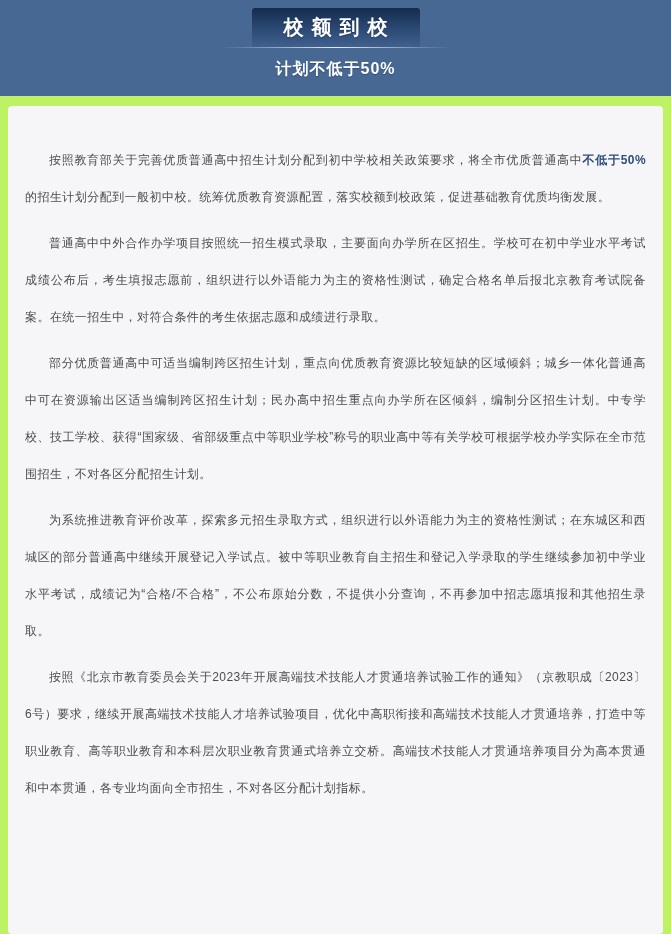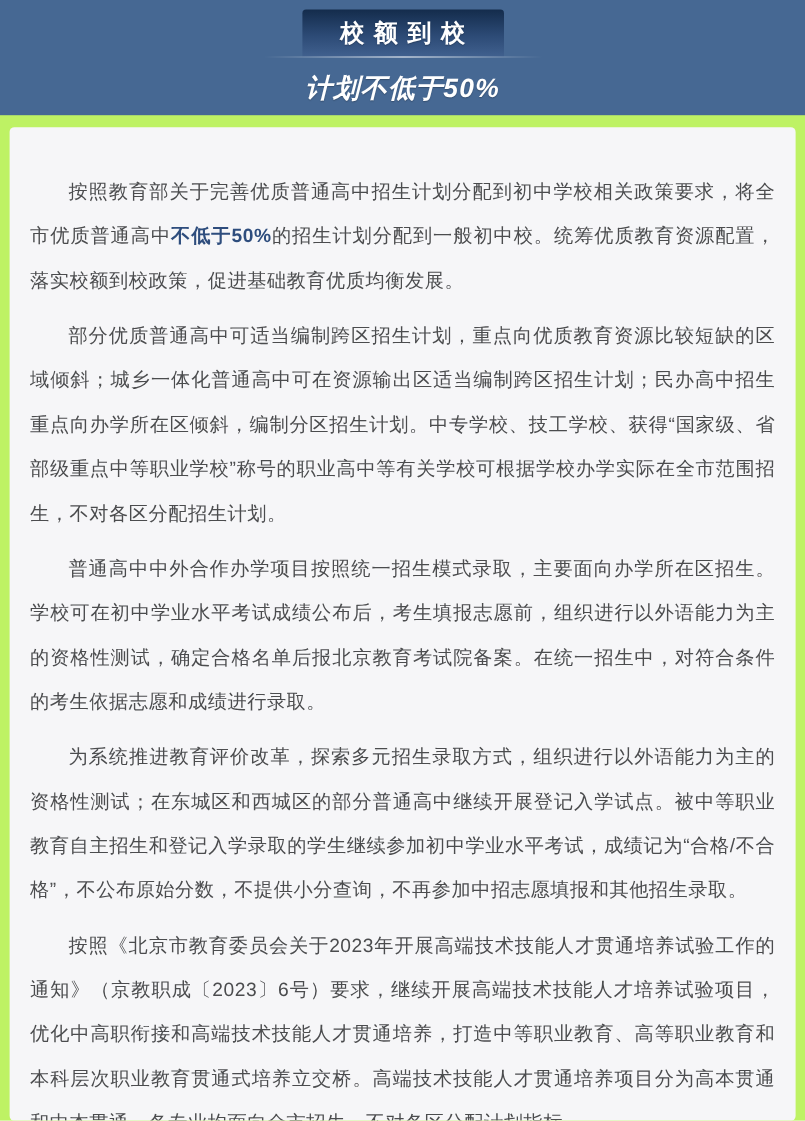--- a/index.html
+++ b/index.html
@@ -48,40 +48,39 @@
     width: 232px;
     height: 1px;
     background: linear-gradient(90deg,
       rgba(255,255,255,0) 0%,
       rgba(255,255,255,0.85) 50%,
       rgba(255,255,255,0) 100%);
   }
   .subtitle-text {
     margin-top: 11px;
     color: #ffffff;
-    font-size: 22px;
+    font-size: 16px;
     font-weight: bold;
     letter-spacing: 1px;
     text-shadow: 0 1px 1px rgba(0,0,0,0.25);
     white-space: nowrap;
-    font-style: italic;
   }
 
   
   .content-card {
     margin: 10px 8px 0 8px;
     width: 655px;
     height: 828px;
     background: #f6f6f8;
     border-radius: 4px;
     padding: 36px 17px 20px 17px;
     overflow: hidden;
   }
   .content-card p {
-    font-size: 16px;
+    font-size: 12px;
     letter-spacing: 0.45px;
     line-height: 37px;
     color: #4b4c4e;
     text-indent: 2em;
     text-align: justify;
     margin: 0 0 9px 0;
   }
   .content-card p .hl {
     color: #2e4d7d;
     font-weight: bold;
@@ -97,23 +96,23 @@
       <span class="title-text">校额到校</span>
     </div>
     <div class="title-divider"></div>
     <div class="subtitle-text">计划不低于50%</div>
   </div>
 
   <div class="content-card">
 
     <p><span>按照教育部关于完善优质普通高中招生计划分配到初中学校相关政策要求，将全市优质普通高中</span><span class="hl">不低于50%</span><span>的招生计划分配到一般初中校。统筹优质教育资源配置，落实校额到校政策，促进基础教育优质均衡发展。</span></p>
 
+    <p>普通高中中外合作办学项目按照统一招生模式录取，主要面向办学所在区招生。学校可在初中学业水平考试成绩公布后，考生填报志愿前，组织进行以外语能力为主的资格性测试，确定合格名单后报北京教育考试院备案。在统一招生中，对符合条件的考生依据志愿和成绩进行录取。</p>
+
     <p>部分优质普通高中可适当编制跨区招生计划，重点向优质教育资源比较短缺的区域倾斜；城乡一体化普通高中可在资源输出区适当编制跨区招生计划；民办高中招生重点向办学所在区倾斜，编制分区招生计划。中专学校、技工学校、获得“国家级、省部级重点中等职业学校”称号的职业高中等有关学校可根据学校办学实际在全市范围招生，不对各区分配招生计划。</p>
-
-    <p>普通高中中外合作办学项目按照统一招生模式录取，主要面向办学所在区招生。学校可在初中学业水平考试成绩公布后，考生填报志愿前，组织进行以外语能力为主的资格性测试，确定合格名单后报北京教育考试院备案。在统一招生中，对符合条件的考生依据志愿和成绩进行录取。</p>
 
     <p>为系统推进教育评价改革，探索多元招生录取方式，组织进行以外语能力为主的资格性测试；在东城区和西城区的部分普通高中继续开展登记入学试点。被中等职业教育自主招生和登记入学录取的学生继续参加初中学业水平考试，成绩记为“合格/不合格”，不公布原始分数，不提供小分查询，不再参加中招志愿填报和其他招生录取。</p>
 
     <p>按照《北京市教育委员会关于2023年开展高端技术技能人才贯通培养试验工作的通知》（京教职成〔2023〕6号）要求，继续开展高端技术技能人才培养试验项目，优化中高职衔接和高端技术技能人才贯通培养，打造中等职业教育、高等职业教育和本科层次职业教育贯通式培养立交桥。高端技术技能人才贯通培养项目分为高本贯通和中本贯通，各专业均面向全市招生，不对各区分配计划指标。</p>
 
   </div>
 
 </div>
 
 </body></html>

